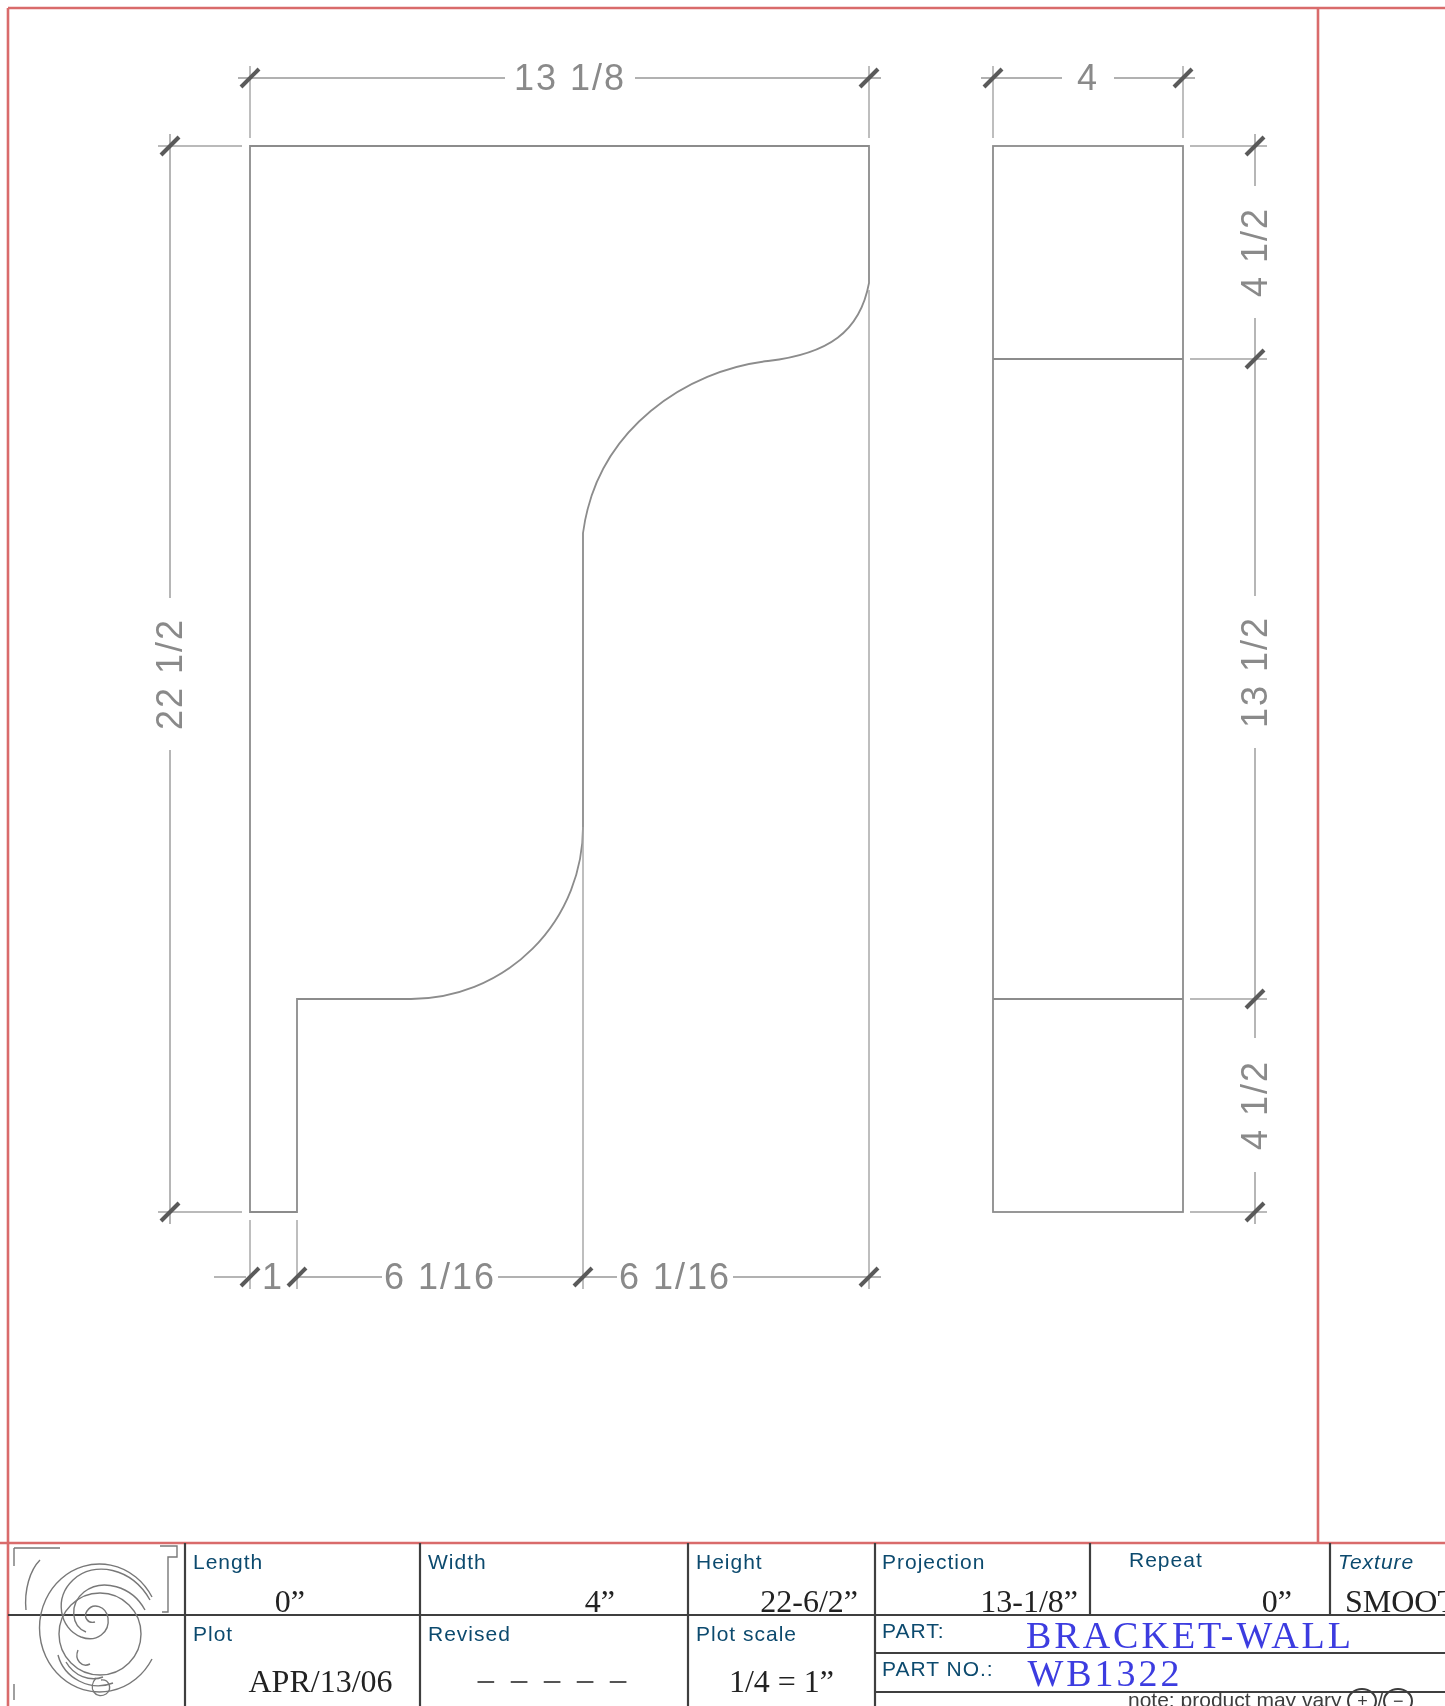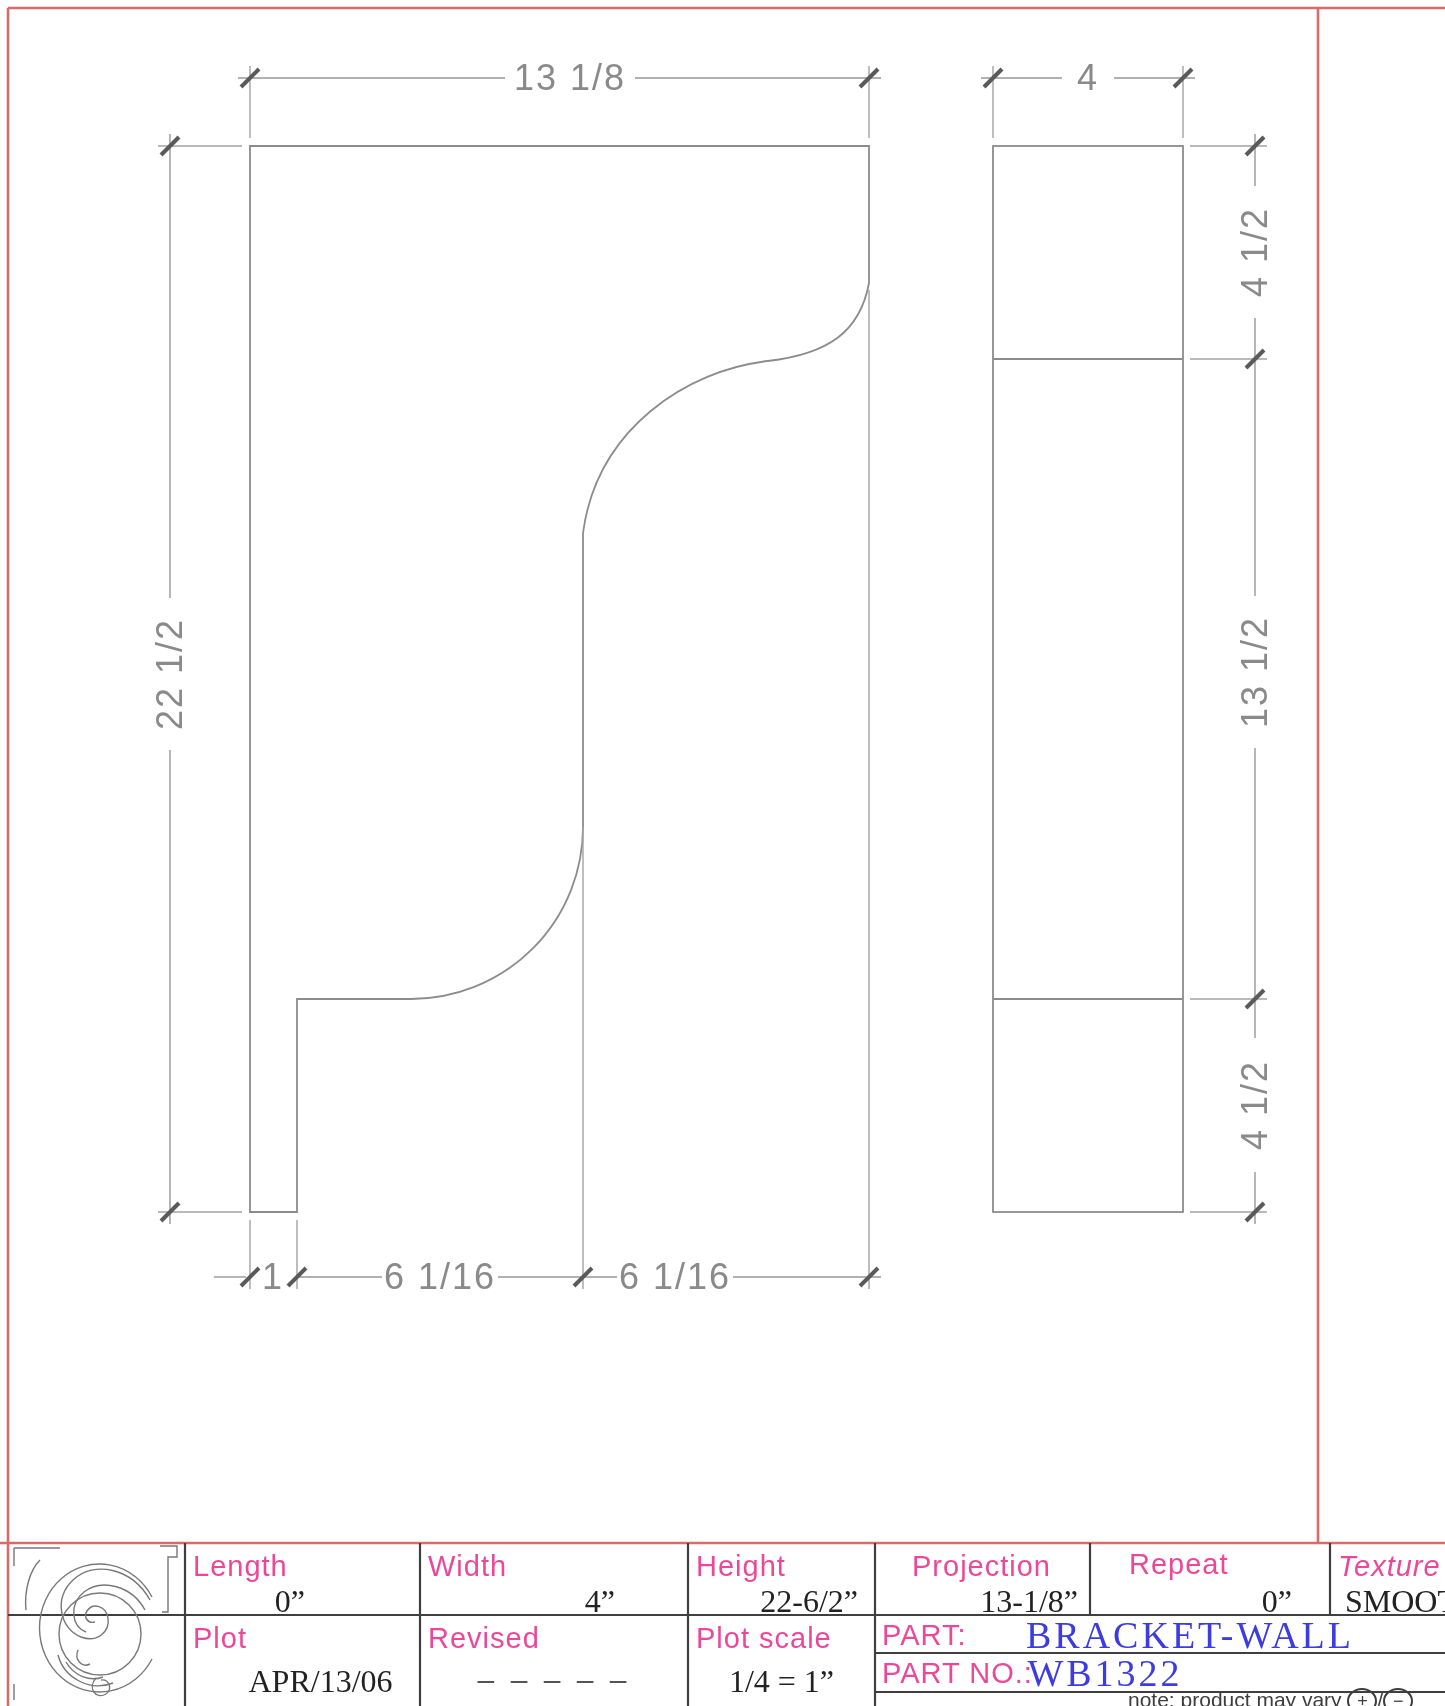--- a/index.html
+++ b/index.html
@@ -11,21 +11,21 @@
   .viewline{stroke:#8c8c8c;stroke-width:1.8;}
   .extline{stroke:#a3a3a3;stroke-width:1.4;}
   .dimline{stroke:#979797;stroke-width:1.4;}
   .tick{stroke:#5a5a5a;stroke-width:4;}
   .dimtext{font-family:"Liberation Sans",sans-serif;font-size:36px;fill:#8a8a8a;
            letter-spacing:2px;text-anchor:middle;}
   .logoart{fill:none;stroke:#787878;stroke-width:1.4;}
   .grid{stroke:#3f3f3f;stroke-width:2.2;}
   .red{stroke:#d96b6b;stroke-width:2.6;}
   .cell{position:absolute;white-space:nowrap;}
-  .lbl{font-size:29px;color:#ec4899;letter-spacing:1px;}
+  .lbl{font-size:21px;color:#0c4a6e;letter-spacing:1px;}
   .val{font-family:"Liberation Serif",serif;font-size:32px;color:#222;}
   .right{text-align:right;}
   .center{text-align:center;}
   .blue{font-family:"Liberation Serif",serif;color:#3c3ce0;font-size:38px;letter-spacing:3px;}
   .note{font-size:21px;color:#3d3d3d;}
   .circ{display:inline-block;border:2px solid #3d3d3d;border-radius:50%;
         width:26px;height:22px;line-height:22px;text-align:center;font-size:18px;}
 </style>
 </head>
 <body>
@@ -152,21 +152,21 @@
 <div>
   <div class="cell lbl" style="left:193px;top:1550px;">Length</div>
   <div class="cell val right" style="left:185px;top:1583px;width:120px;">0”</div>
 
   <div class="cell lbl" style="left:428px;top:1550px;">Width</div>
   <div class="cell val right" style="left:420px;top:1583px;width:195px;">4”</div>
 
   <div class="cell lbl" style="left:696px;top:1550px;">Height</div>
   <div class="cell val right" style="left:688px;top:1583px;width:170px;">22-6/2”</div>
 
-  <div class="cell lbl" style="left:882px;top:1550px;margin-left:30px;">Projection</div>
+  <div class="cell lbl" style="left:882px;top:1550px;">Projection</div>
   <div class="cell val right" style="left:875px;top:1583px;width:203px;">13-1/8”</div>
 
   <div class="cell lbl" style="left:1098px;top:1548px;margin-left:31px;">Repeat</div>
   <div class="cell val right" style="left:1090px;top:1583px;width:202px;">0”</div>
 
   <div class="cell lbl" style="left:1338px;top:1550px;font-style:italic;">Texture</div>
   <div class="cell val" style="left:1345px;top:1583px;">SMOOTH</div>
 
   <div class="cell lbl" style="left:193px;top:1622px;">Plot</div>
   <div class="cell val center" style="left:203px;top:1663px;width:235px;">APR/13/06</div>

